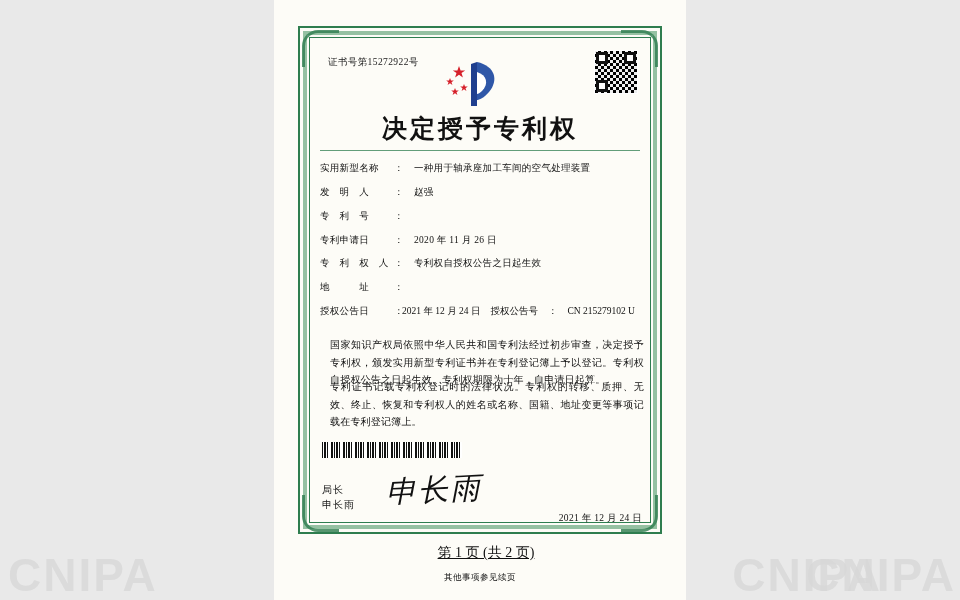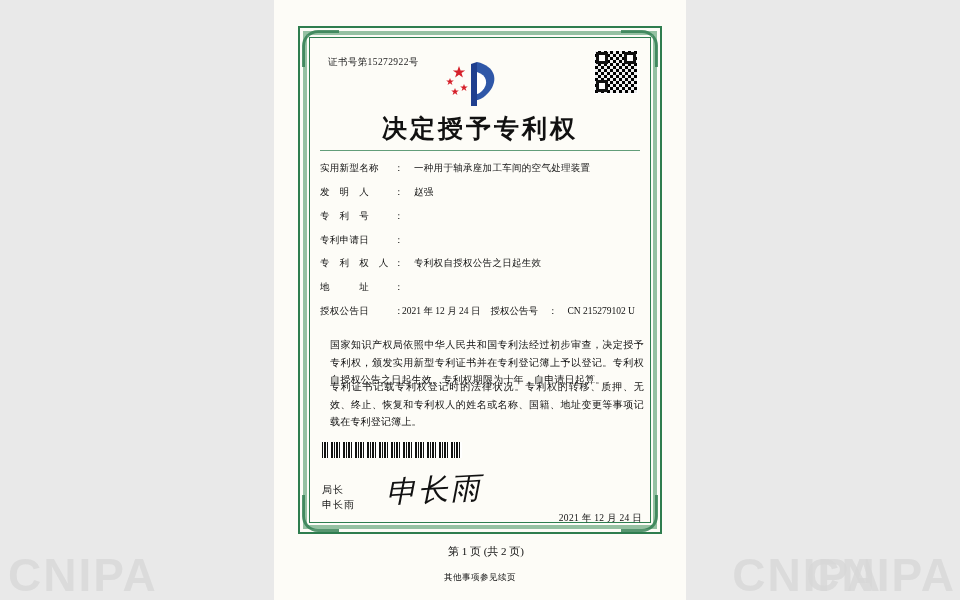--- a/index.html
+++ b/index.html
@@ -238,22 +238,23 @@
     font-size: 9.5px;
     color: #111;
     letter-spacing: .3px;
   }
 
   .page-no {
     position: absolute;
     left: 12px; right: 0;
     top: 544px;
     text-align: center;
-    font-size: 11px;
-    color: #111;
+    font-size: 14px;
+    color: #111;
+    text-decoration: underline;
   }
   .footnote {
     position: absolute;
     left: 0; right: 0;
     top: 572px;
     text-align: center;
     font-size: 8.5px;
     color: #111;
     letter-spacing: .5px;
   }
@@ -315,20 +316,21 @@
       </div>
 
       <div class="field">
         <span class="lbl">专　利　号</span>
         <span class="colon">：</span>
       </div>
 
       <div class="field">
         <span class="lbl">专利申请日</span>
         <span class="colon">：</span>
+        <span class="val">2020 年 11 月 26 日</span>
       </div>
 
       <div class="field">
         <span class="lbl">专　利　权　人</span>
         <span class="colon">：</span>
         <span class="val">专利权自授权公告之日起生效</span>
       </div>
 
       <div class="field">
         <span class="lbl">地　　　址</span>

